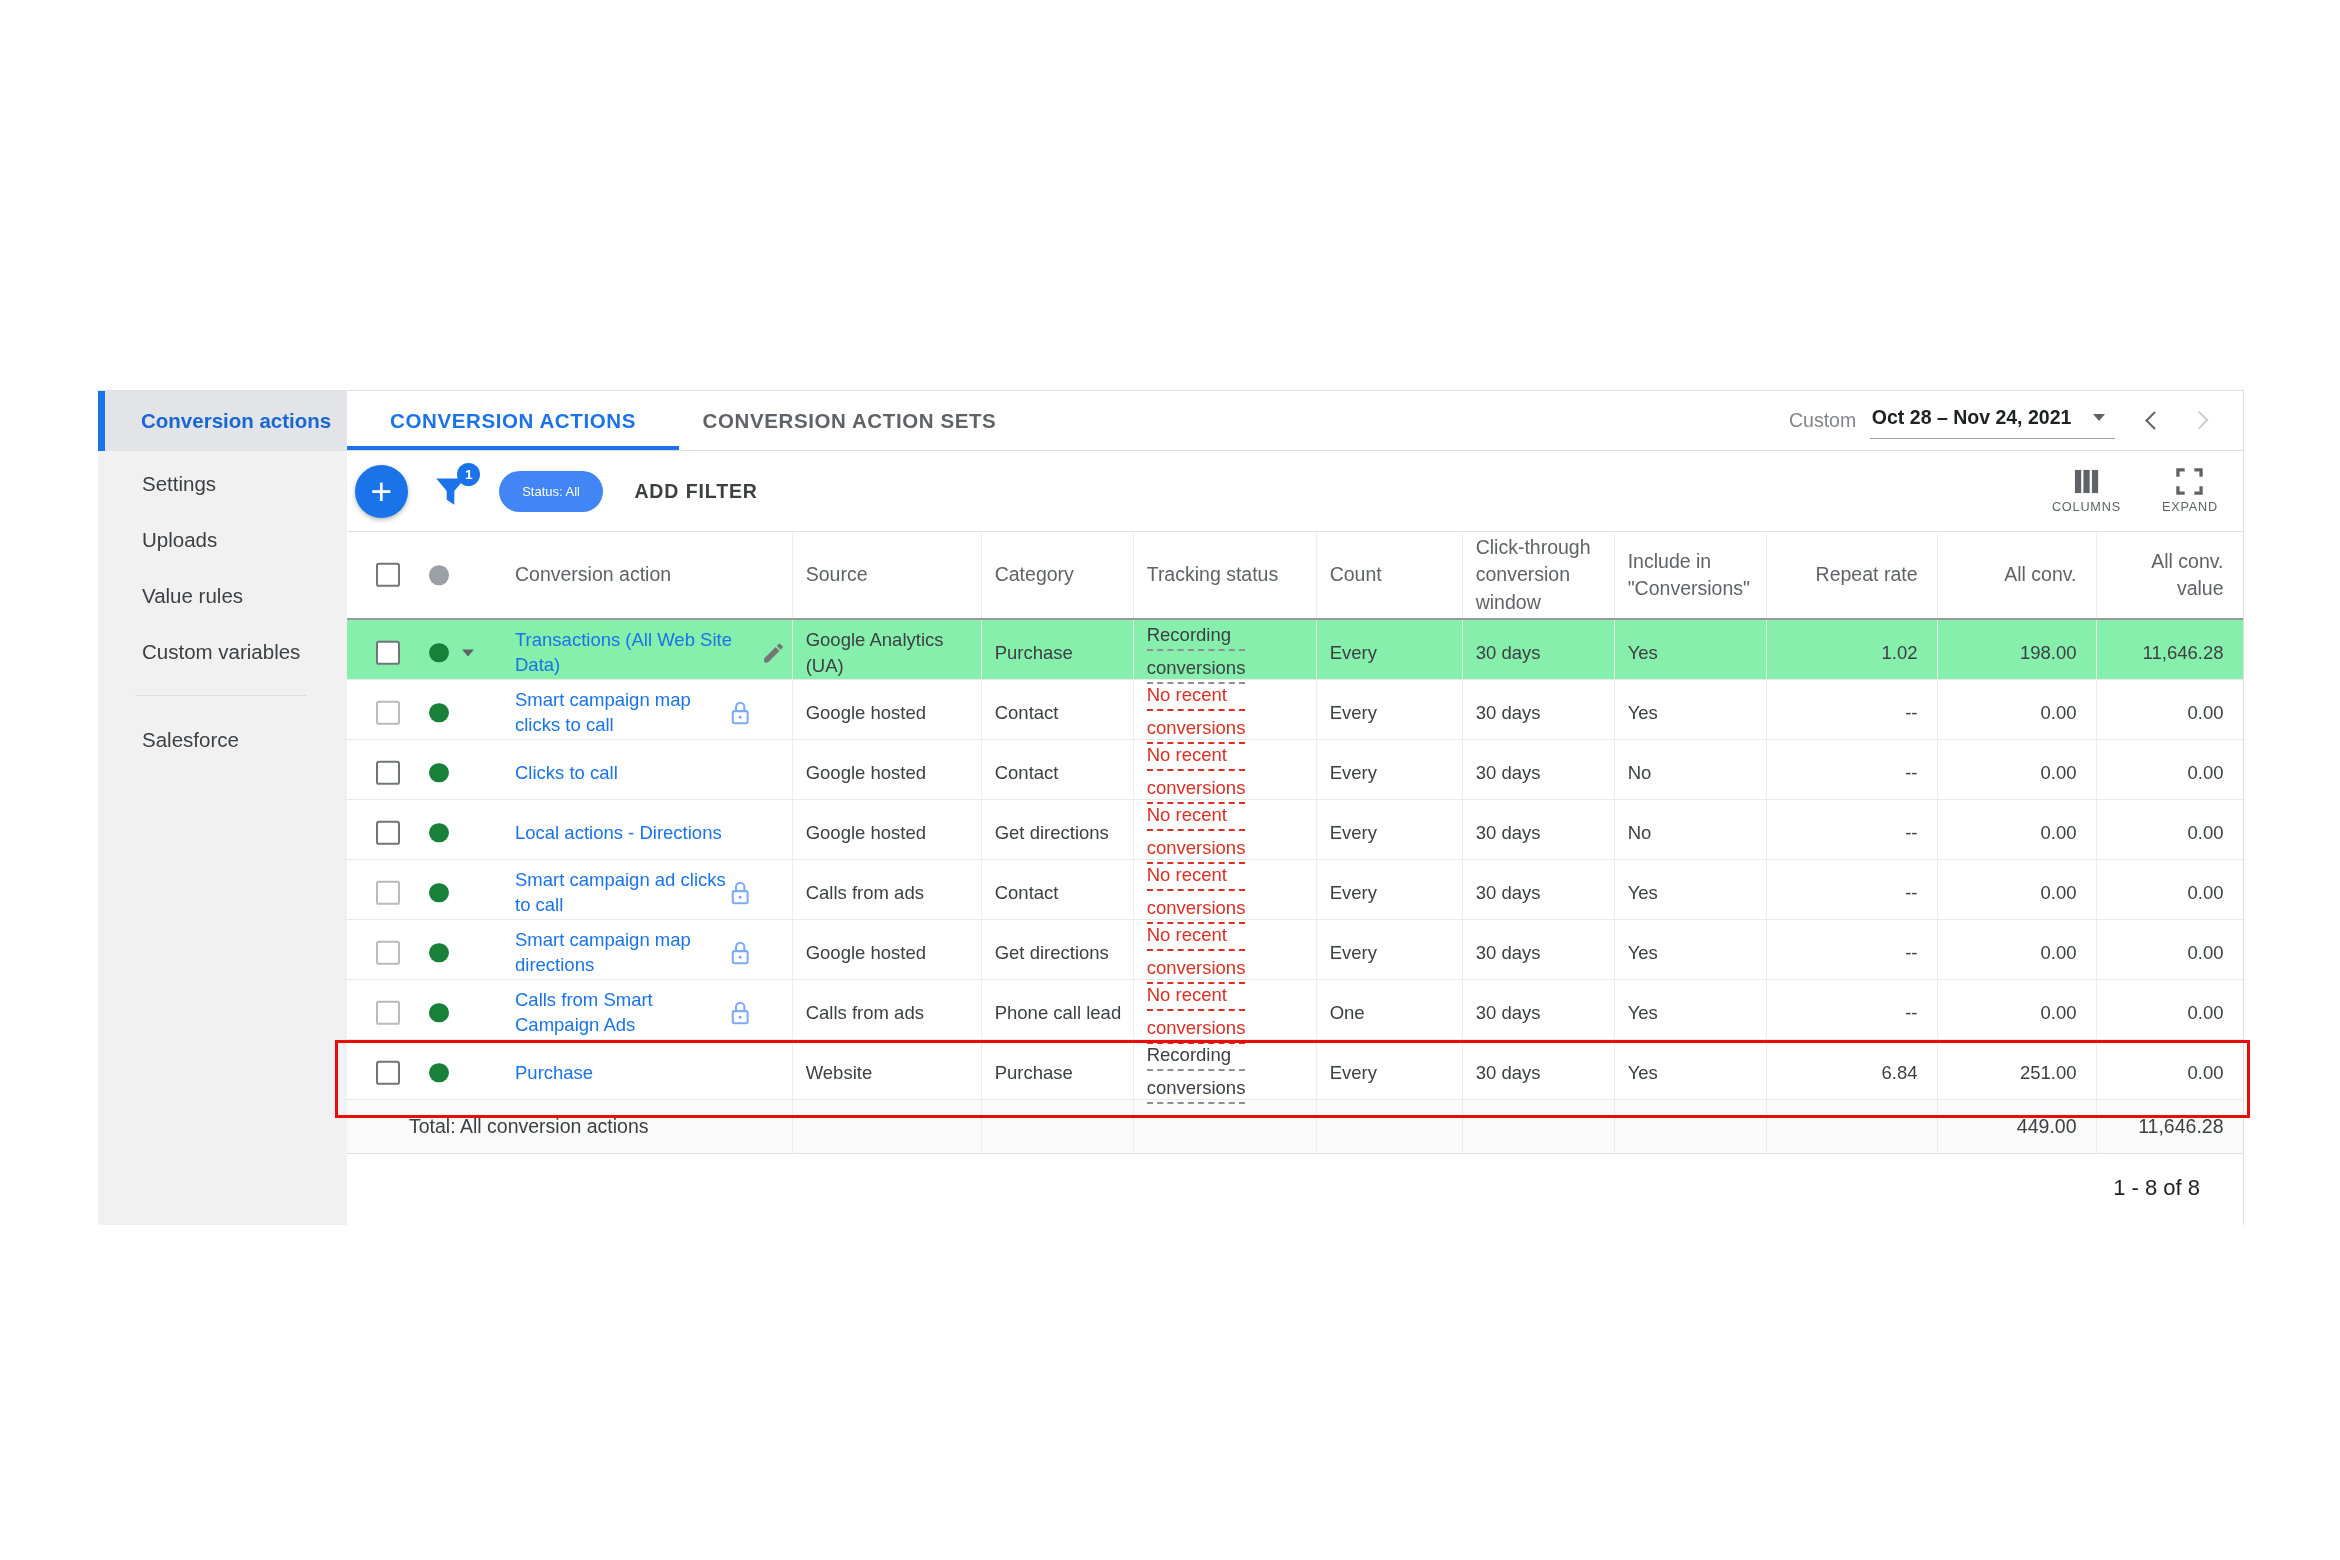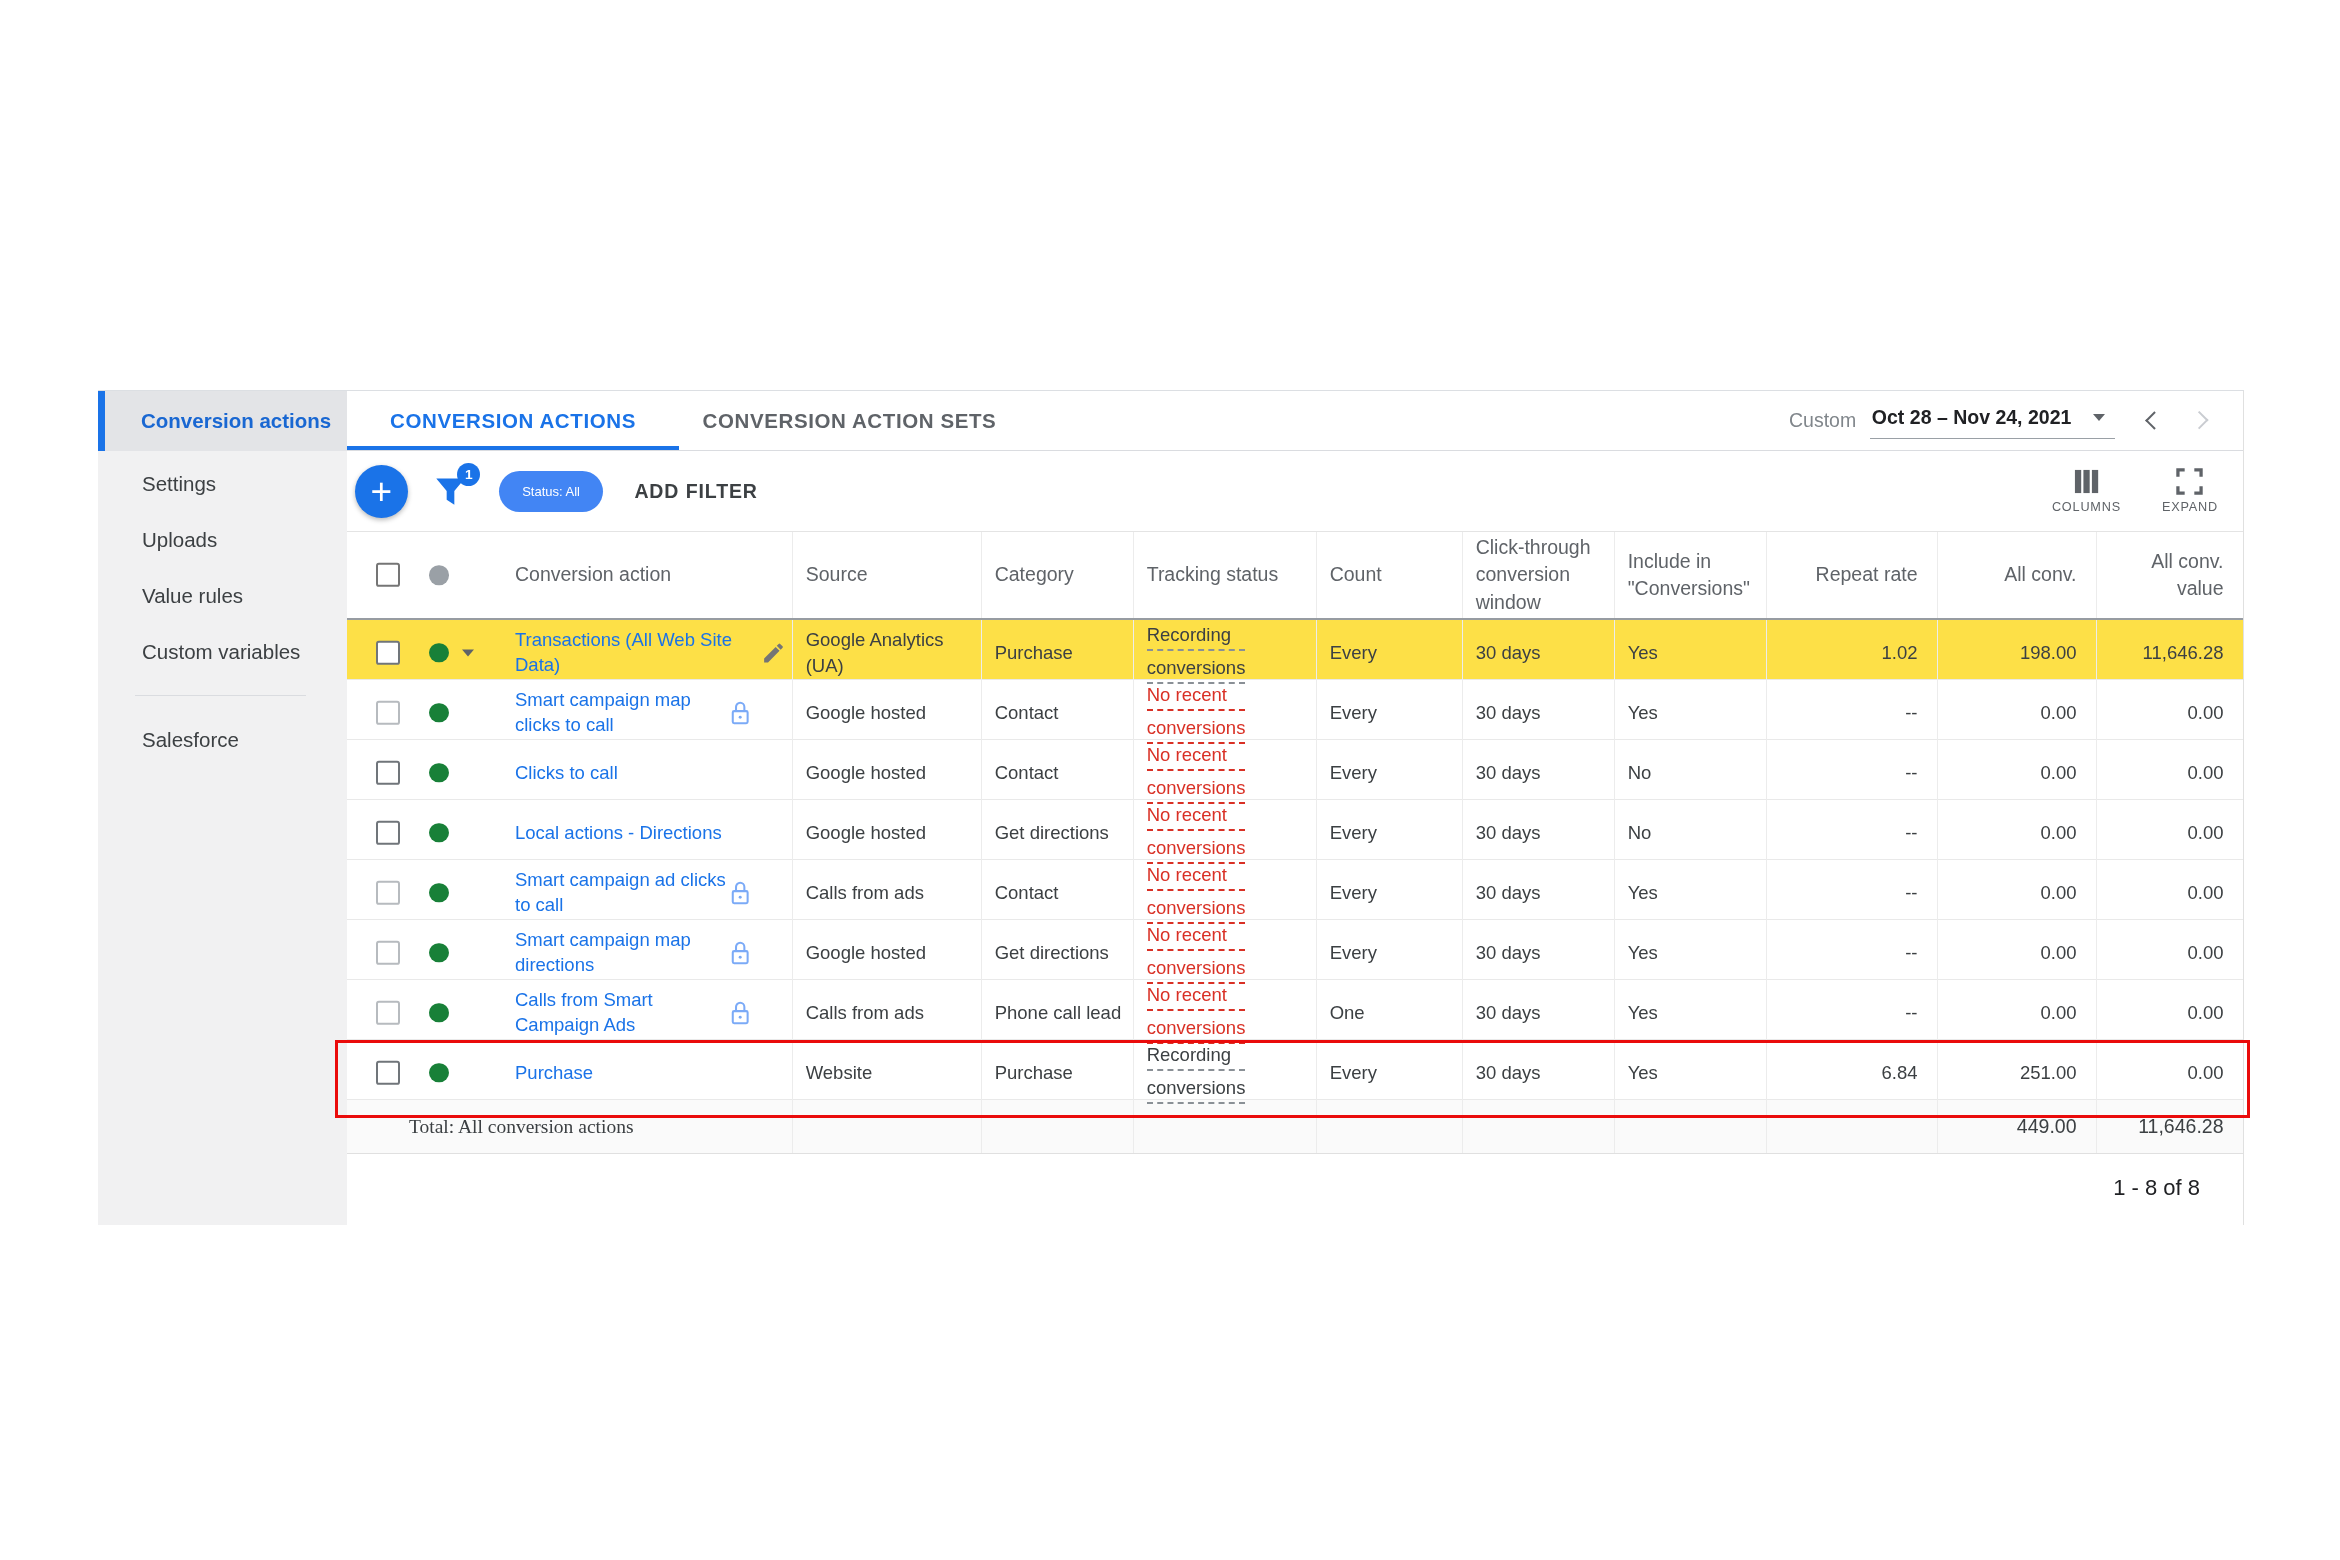--- a/index.html
+++ b/index.html
@@ -77,29 +77,29 @@
   .dot { width:19.5px; height:19.5px; border-radius:50%; left:82px; }
   .dot.gray { background:#9aa0a6; }
   .dot.green { background:#188038; }
   .chev { width:0; height:0; border-left:6.8px solid transparent; border-right:6.8px solid transparent;
     border-top:7.8px solid #5f6368; left:115px; cursor:pointer; }
   .hlabel { left:168px; color:#5f6368; font-size:19.5px; }
   .link { left:168px; width:224px; color:#1a73e8; font-size:18.5px; line-height:1.35; cursor:pointer; }
   .ic-lock { left:382px; } .ic-pencil { left:414px; cursor:pointer; }
 
   .row { height:60px; border-bottom:1px solid #e9e9e9; background:#fff; }
-  .row.sel { background:#fde047; }
+  .row.sel { background:#86efac; }
   .tw { display:flex; flex-direction:column; }
   .dl { display:table; border-bottom:2px dashed; padding-bottom:1px; margin:2px 0; cursor:pointer; }
   .track.recording .dl { color:#3c4043; border-color:#8a9096; }
   .track.none .dl { color:#d93025; border-color:#d93025; }
 
   .total-row { height:54px; background:#fafafa; border-bottom:1px solid #e0e0e0; }
   .total-row .c { font-size:19.5px;padding-left:20px; }
-  .total-label { padding-left:62px !important;font-family:Liberation Serif, serif; }
+  .total-label { padding-left:62px !important; }
 
   .pagination { height:68px; display:flex; align-items:center; justify-content:flex-end;
     padding-right:43px; font-size:22px; color:#202124; }
 
   .red-box { position:absolute; left:-11.7px; top:649px; width:1915px; height:78px;
     border:3.9px solid #ea0b0b; z-index:5; pointer-events:none; }
 
   svg { display:block; }
 </style>
 </head>

